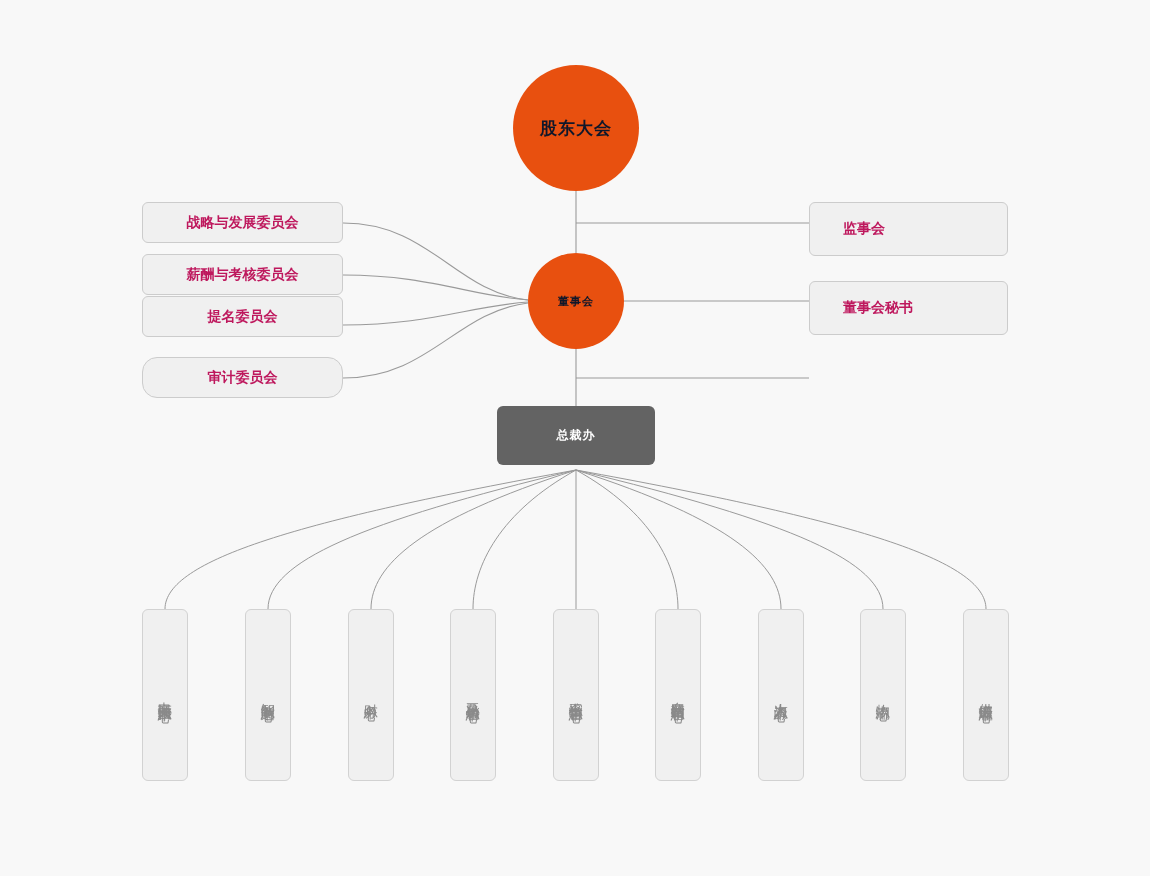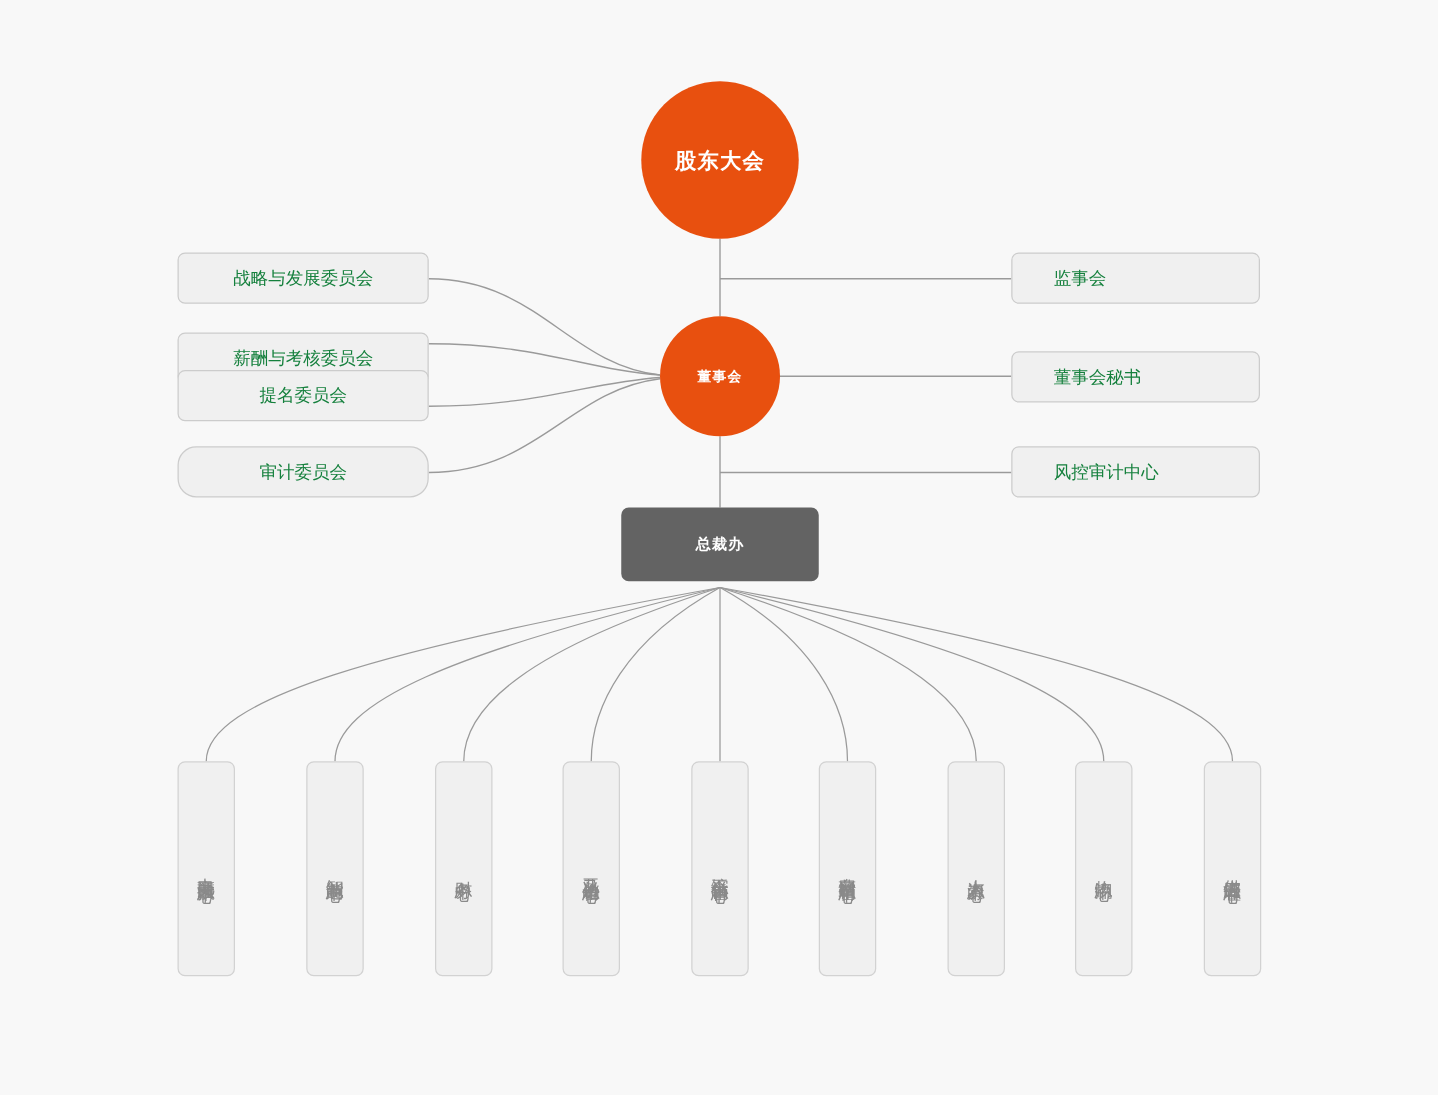--- a/index.html
+++ b/index.html
@@ -39,21 +39,21 @@
   }
 
   .circle-node {
     border-radius: 50%;
     color: #ffffff;
     font-weight: bold;
     letter-spacing: 1px;
   }
   .circle-node .node-label {
     font-weight: bold;
-    color: #ffffff;
+    color: #0f172a;
   }
 
   .shareholders-circle {
     left: 513px;
     top: 65px;
     width: 126px;
     height: 126px;
     background: #e8500f;
     font-size: 17px;
   }
@@ -80,34 +80,35 @@
   .dark-box .node-label {
     color: #ffffff;
     font-weight: bold;
     letter-spacing: 1px;
   }
 
   .plain-box {
     background: #f0f0f0;
     border: 1px solid #cccccc;
     border-radius: 6px;
-    color: #15803d;
+    color: #be185d;
     font-size: 14px;
+    font-weight: bold;
   }
 
   .committee-box {
     left: 142px;
     width: 201px;
     height: 41px;
     justify-content: center;
   }
   .right-box {
     left: 809px;
     width: 199px;
-    height: 41px;
+    height: 54px;
     justify-content: flex-start;
     padding-left: 33px;
   }
 
   .dept-box {
     top: 609px;
     width: 46px;
     height: 172px;
     background: #f0f0f0;
     border: 1px solid #d2d2d2;
@@ -173,39 +174,36 @@
     <span class="node-label">董事会</span>
   </div>
 
   <div class="node dark-box">
     <span class="node-label">总裁办</span>
   </div>
 
   <div class="node plain-box committee-box" style="top:202px;">
     <span class="node-label">战略与发展委员会</span>
   </div>
-  <div class="node plain-box committee-box" style="top:254px;margin-top:12px;">
+  <div class="node plain-box committee-box" style="top:254px;">
     <span class="node-label">薪酬与考核委员会</span>
   </div>
   <div class="node plain-box committee-box" style="top:296px;">
     <span class="node-label">提名委员会</span>
   </div>
   <div class="node plain-box committee-box" style="top:357px;border-radius:15px;">
     <span class="node-label">审计委员会</span>
   </div>
 
   <div class="node plain-box right-box" style="top:202px;">
     <span class="node-label">监事会</span>
   </div>
   <div class="node plain-box right-box" style="top:281px;">
     <span class="node-label">董事会秘书</span>
   </div>
-  <div class="node plain-box right-box" style="top:357px;">
-    <span class="node-label">风控审计中心</span>
-  </div>
 
   <div class="node dept-box" style="left:142px;">
     <span class="node-label">电商运营技术中心</span>
   </div>
   <div class="node dept-box" style="left:245px;">
     <span class="node-label">智能制造中心</span>
   </div>
   <div class="node dept-box" style="left:348px;">
     <span class="node-label">财务中心</span>
   </div>

